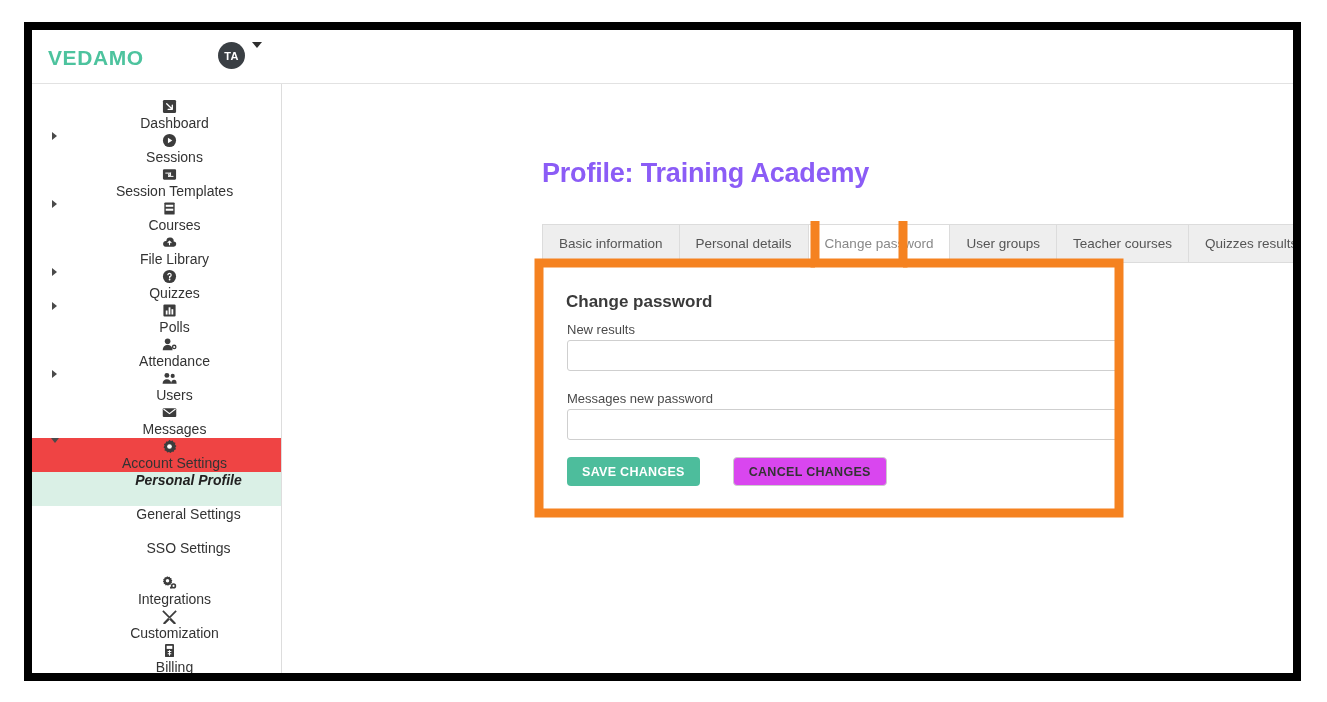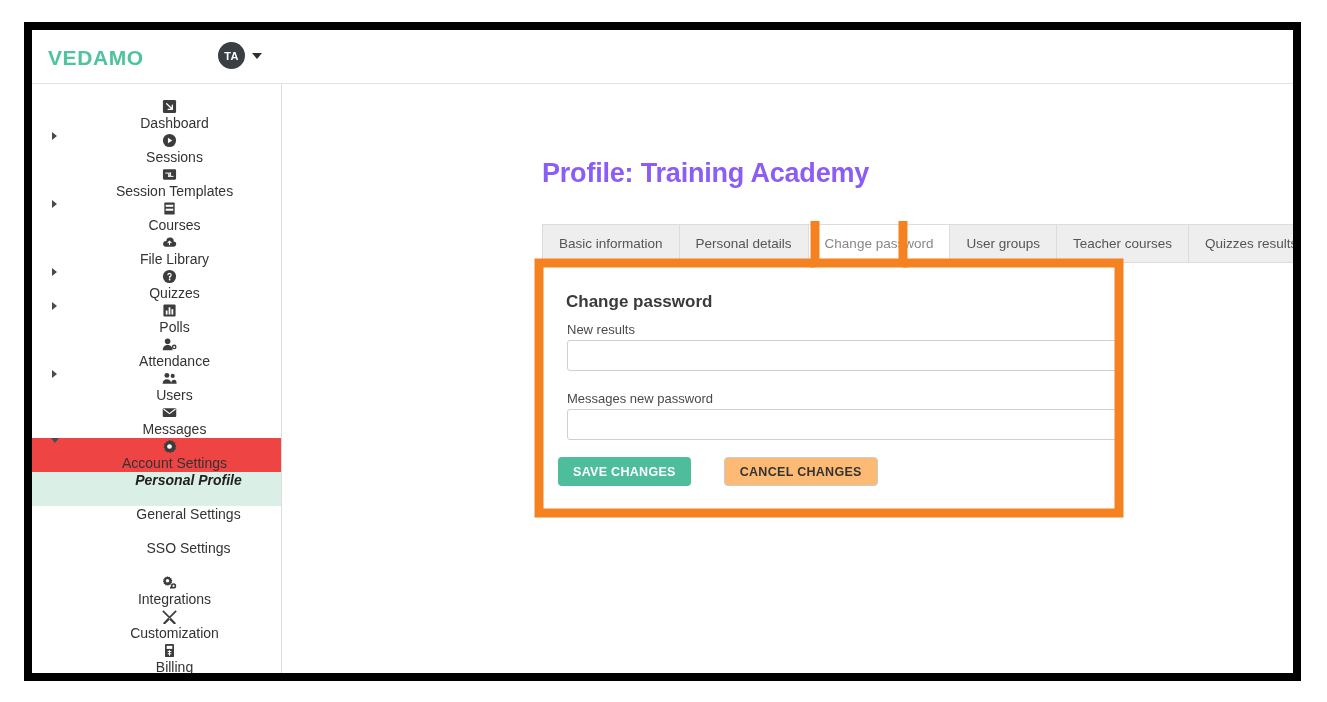--- a/index.html
+++ b/index.html
@@ -39,21 +39,21 @@
     left: 16px; top: 16px;
     font-size: 21px;
     font-weight: bold;
     letter-spacing: 0.6px;
     color: #4dc39e;
   }
   #avatar-group {
     position: absolute;
     left: 186px; top: 12px;
     display: flex;
-    align-items: center;
+    align-items: flex-start;
     gap: 7px;
     cursor: pointer;
   }
   #avatar {
     width: 27px; height: 27px;
     border-radius: 50%;
     background: #3a3f44;
     color: #ffffff;
     font-size: 11px;
     font-weight: bold;
@@ -218,40 +218,40 @@
     color: #333;
     outline: none;
   }
   #lbl-new  { top: 59px; }
   #in-new   { top: 77px; }
   #lbl-conf { top: 128px; }
   #in-conf  { top: 146px; }
 
   #btn-row {
     position: absolute;
-    left: 24px; top: 194px;
+    left: 33px; top: 194px;
     display: flex;
     align-items: flex-start;
     gap: 33px;
   }
   #btn-save {
     background: #4dbd9c;
     color: #ffffff;
     border: none;
     border-radius: 4px;
     height: 29px;
     padding: 0 15px;
     font-size: 12.5px;
     font-weight: bold;
     letter-spacing: 0.3px;
     cursor: pointer;
     font-family: "Liberation Sans", sans-serif;
   }
   #btn-cancel {
-    background: #fdba74;
+    background: #d946ef;
     color: #333333;
     border: 1px solid #cccccc;
     border-radius: 4px;
     height: 29px;
     padding: 0 15px;
     font-size: 12.5px;
     font-weight: bold;
     letter-spacing: 0.3px;
     cursor: pointer;
     font-family: "Liberation Sans", sans-serif;

